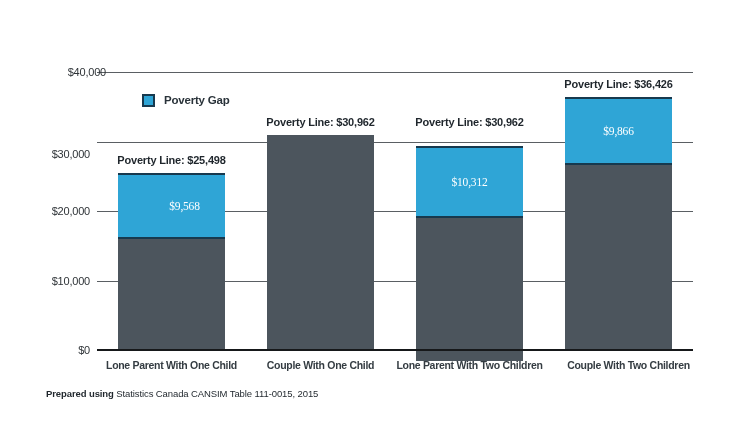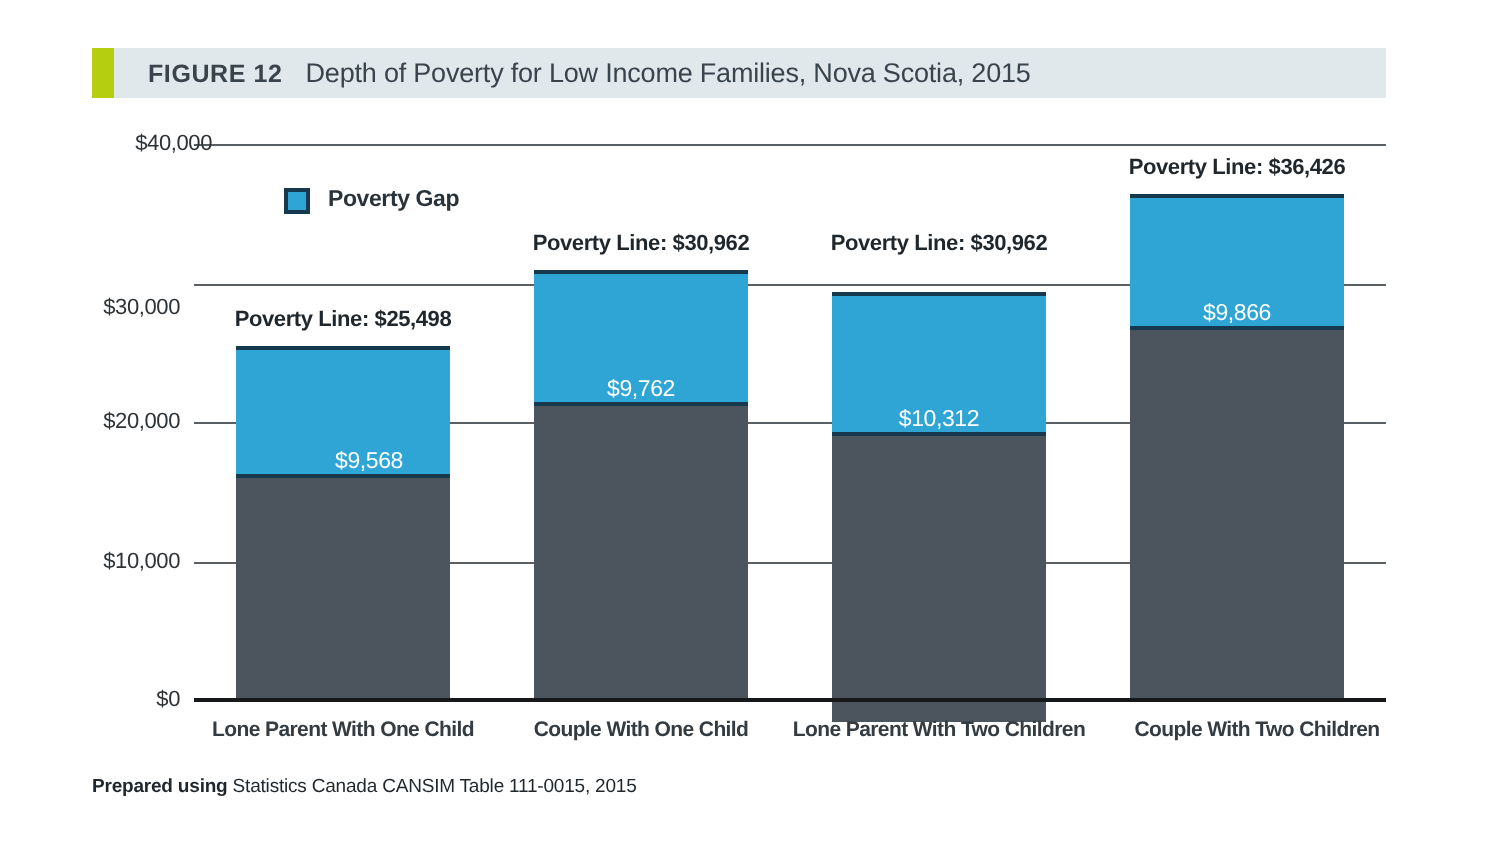--- a/index.html
+++ b/index.html
@@ -17,21 +17,21 @@
   
   .chart { position:absolute; left:0; top:60px; width:755px; height:330px; }
   .gridline { position:absolute; height:1px; background:#5a5f63; }
   .baseline { position:absolute; height:2px; background:#16181a; }
   .ytick { position:absolute; height:14px; line-height:14px; text-align:right;
            font-size:11px; color:#2e3337; letter-spacing:-0.2px; }
   .bar { position:absolute; display:flex; flex-direction:column; }
   .seg { width:100%; }
   .seg.gap {
     background:#2fa5d6; border-top:2px solid #17394e; border-bottom:2px solid #17394e;
-    display:flex; align-items:flex-end; justify-content:center;
+    display:flex; align-items:center; justify-content:center;font-family:Liberation Serif, serif;
   }
   .seg.income { background:#4c555d; flex:1; }
   .gap-label { color:#ffffff; font-size:11.5px; letter-spacing:-0.2px; }
   .pline-label { position:absolute; width:180px; text-align:center; font-size:11px;
                  font-weight:bold; color:#1f262c; white-space:nowrap; letter-spacing:-0.2px; }
   .cat-label { position:absolute; width:190px; text-align:center; font-size:10.5px;
                font-weight:bold; color:#343c42; white-space:nowrap; letter-spacing:-0.3px; }
   
   .legend { position:absolute; left:118px; top:31px; }
   .legend-item { display:flex; align-items:center; height:18px; margin-bottom:1px;padding-left:24px; }
@@ -42,27 +42,20 @@
   
   .footnote { position:absolute; left:46px; top:388px; font-size:9.5px; color:#1f262c;
               white-space:nowrap; letter-spacing:-0.1px; }
   .footnote .bold { font-weight:bold; }
 </style>
 </head>
 <body>
 
 <div class="page">
 
-  <div class="fig-header">
-    <div class="accent"></div>
-    <div class="band">
-      <span class="fig-label">FIGURE 12</span>
-      <span class="fig-title">Depth of Poverty for Low Income Families, Nova Scotia, 2015</span>
-    </div>
-  </div>
 
   <div class="chart" id="chart">
     <div class="legend">
       <div class="legend-item">
         <span class="swatch gap-sw"></span>
         <span class="legend-label">Poverty Gap</span>
       </div>
     </div>
   <div class="ytick" style="left: 0px; width: 90px; top: 283px;">$0</div>
       <div class="gridline" style="left: 97px; width: 596px; top: 221px;"></div>
@@ -75,23 +68,20 @@
       <div class="ytick" style="left: 16px; width: 90px; top: 5px;">$40,000</div>
       <div class="bar" style="left: 118px; width: 107px; top: 112.789px; height: 177.211px;">
         <div class="seg gap" style="height: 66.4976px; padding-left: 26px;">
           <div class="gap-label">$9,568</div>
         </div>
         <div class="seg income"></div>
       </div>
       <div class="pline-label" style="left: 81.5px; top: 93.7889px;">Poverty Line: $25,498</div>
       <div class="cat-label" style="left: 76.5px; top: 299px;">Lone Parent With One Child</div>
       <div class="bar" style="left: 267px; width: 107px; top: 74.8141px; height: 215.186px;">
-        <div class="seg gap" style="height: 67.8459px;">
-          <div class="gap-label">$9,762</div>
-        </div>
         <div class="seg income"></div>
       </div>
       <div class="pline-label" style="left: 230.5px; top: 55.8141px;">Poverty Line: $30,962</div>
       <div class="cat-label" style="left: 225.5px; top: 299px;">Couple With One Child</div>
       <div class="bar" style="left: 416px; width: 107px; top: 86px; height: 215.186px;">
         <div class="seg gap" style="height: 71.6684px;">
           <div class="gap-label">$10,312</div>
         </div>
         <div class="seg income"></div>
       </div>

